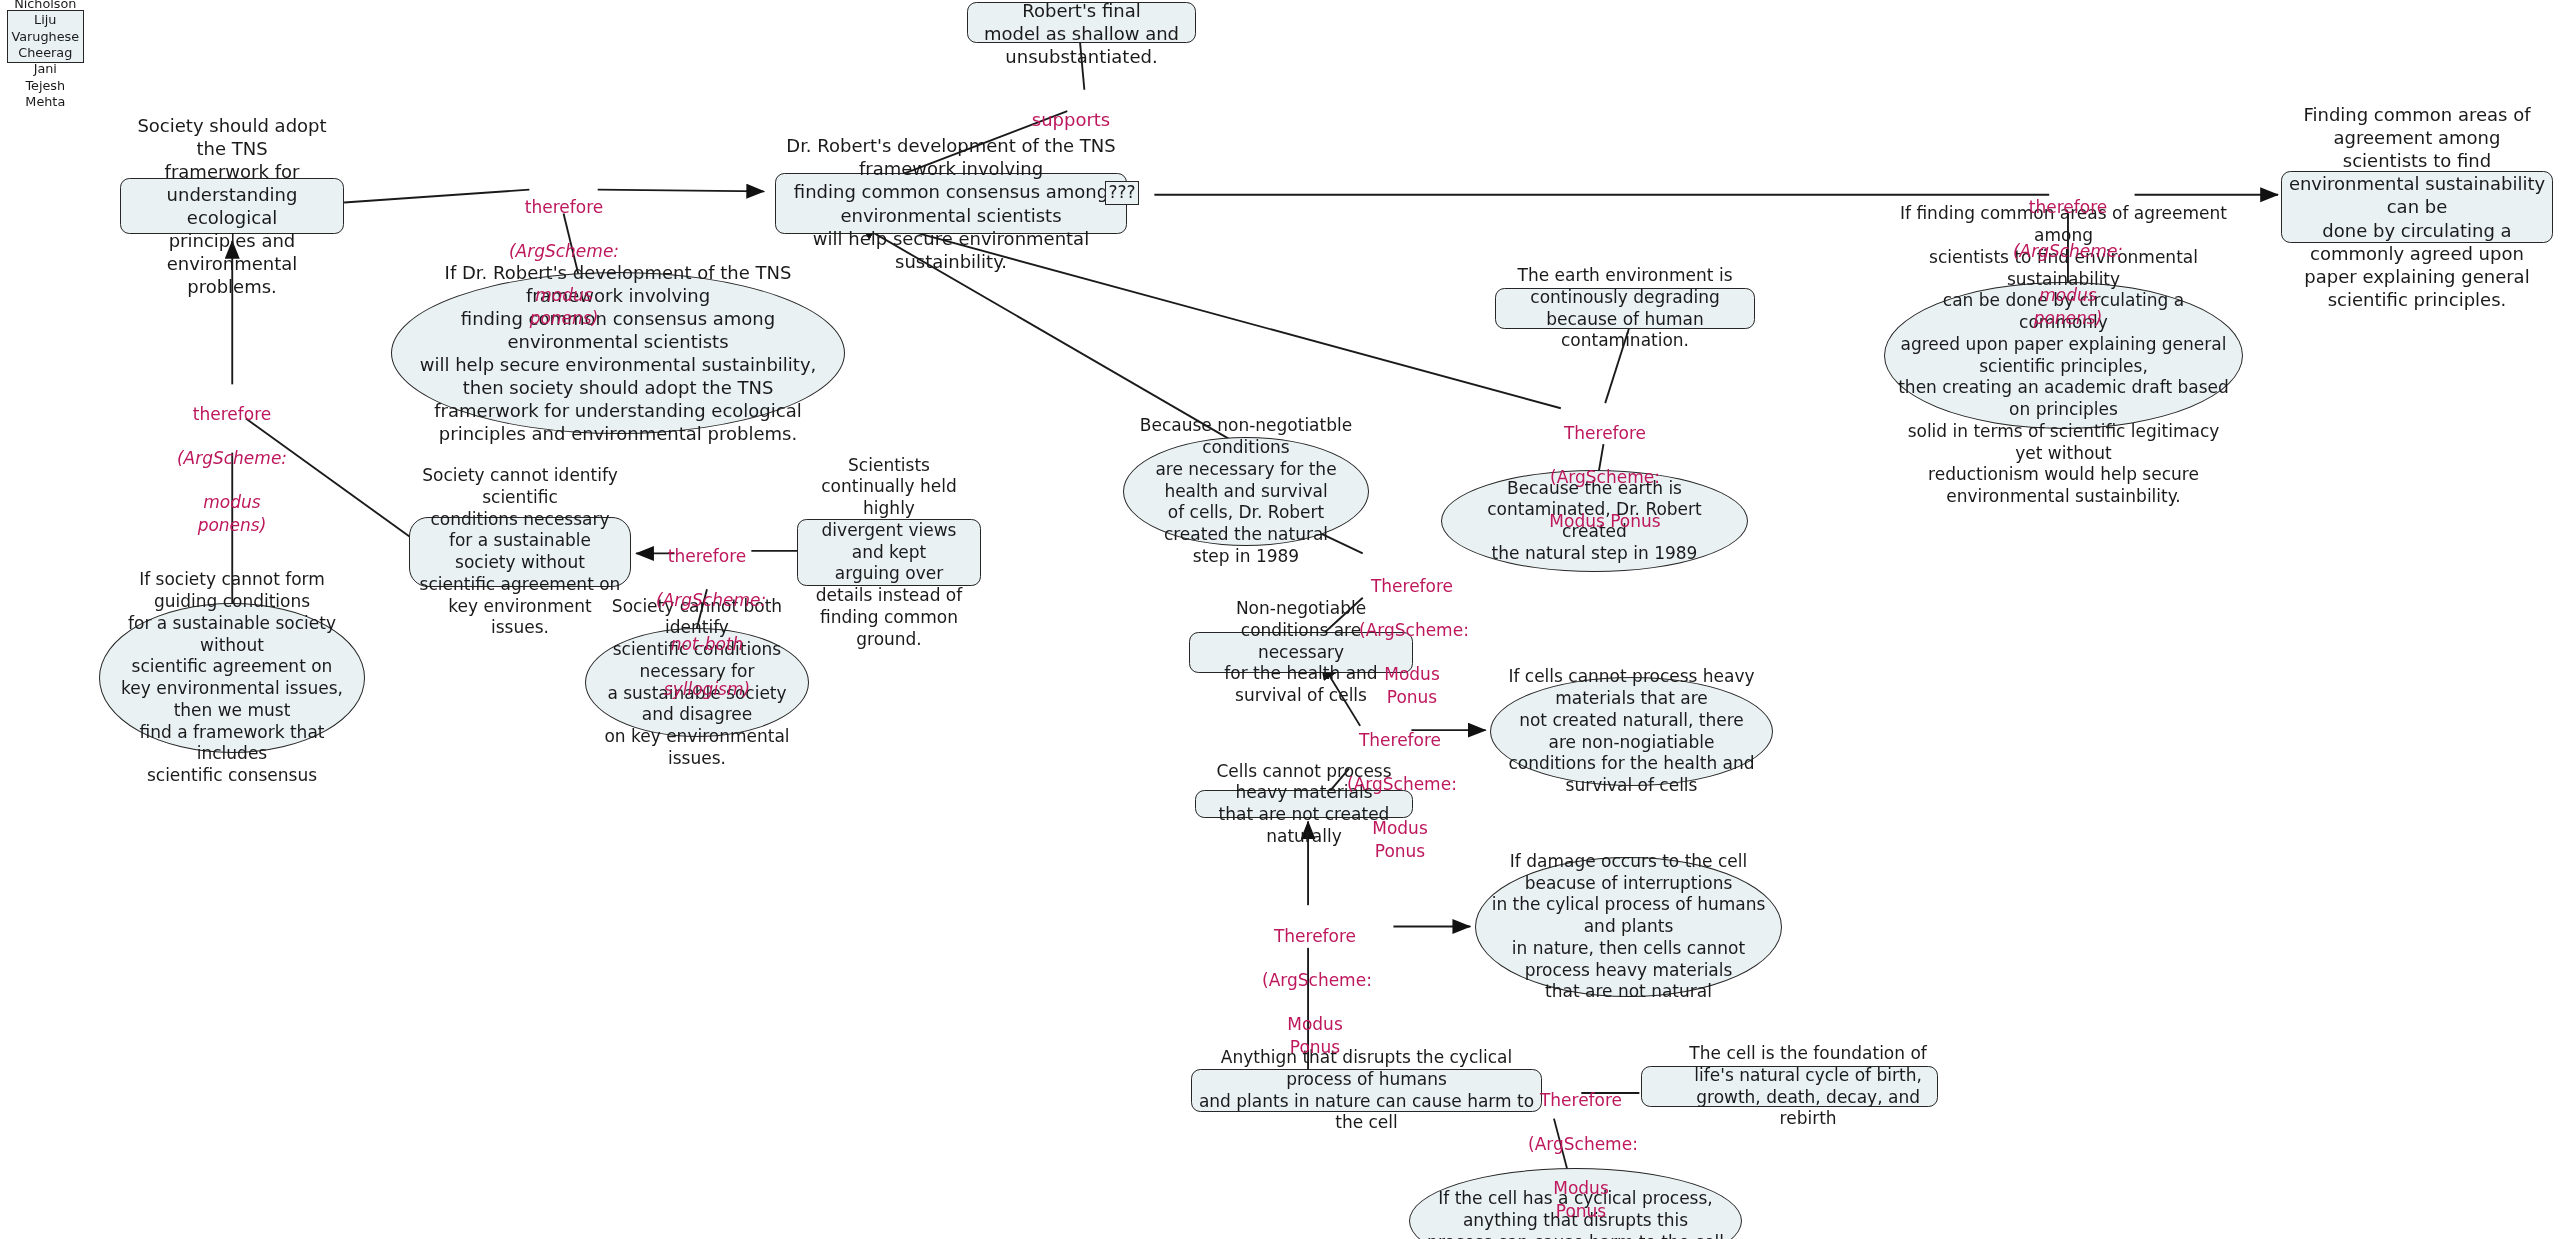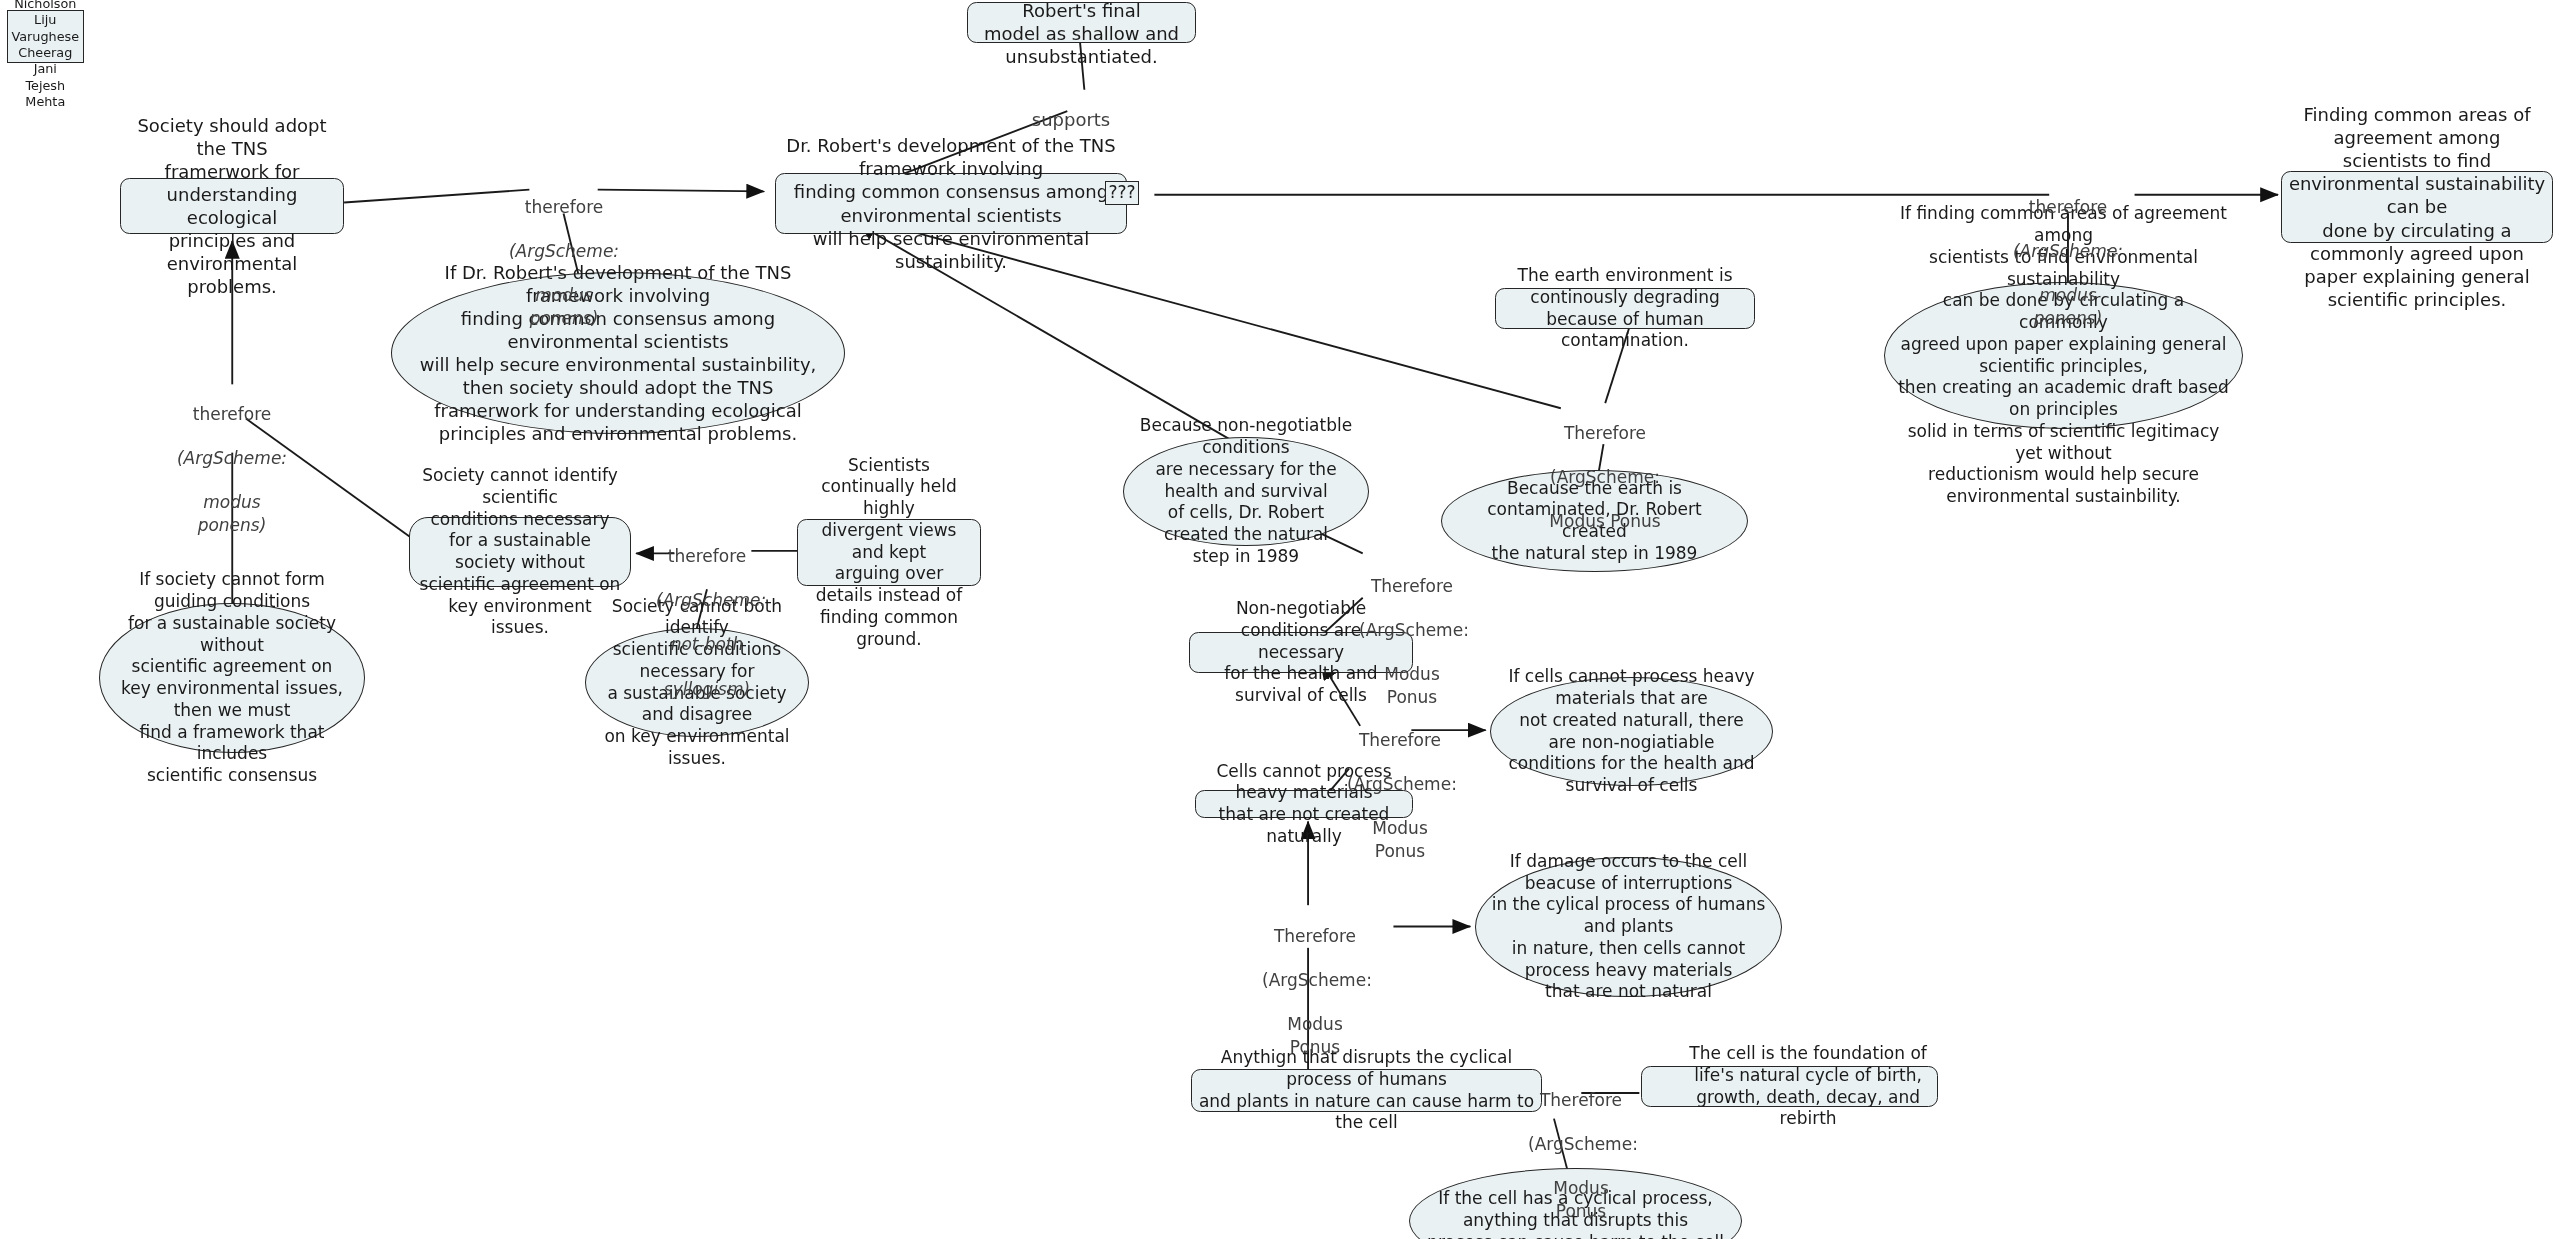--- a/index.html
+++ b/index.html
@@ -7,21 +7,21 @@
        font-family:"DejaVu Sans","Liberation Sans",sans-serif;color:#1a1a1a;}
   #canvas{position:absolute;inset:0;width:2576px;height:1240px;}
   .edge-layer{position:absolute;left:0;top:0;width:2576px;height:1240px;pointer-events:none;}
   .node{position:absolute;box-sizing:border-box;display:flex;align-items:center;
         justify-content:center;text-align:center;background:#eaf1f3;border:1.4px solid #262626;
         color:#1a1a1a;line-height:1.28;padding:3.4px 6.8px;}
   .node.box{border-radius:9.4px;}
   .node.ellipse{border-radius:50%;padding:5.1px 12px;}
   .node.plain{border-radius:0;padding:2.6px 5.1px;}
   .node span{display:block;white-space:pre-line;}
-  .elabel{position:absolute;text-align:center;color:#404040;line-height:1.3;
+  .elabel{position:absolute;text-align:center;color:#be185d;line-height:1.3;
           white-space:pre-line;background:transparent;}
   .elabel em{font-style:italic;}
   .f20{font-size:17px;}
   .f21{font-size:18px;}
 </style>
 </head>
 <body>
 
 <div id="canvas">
 

